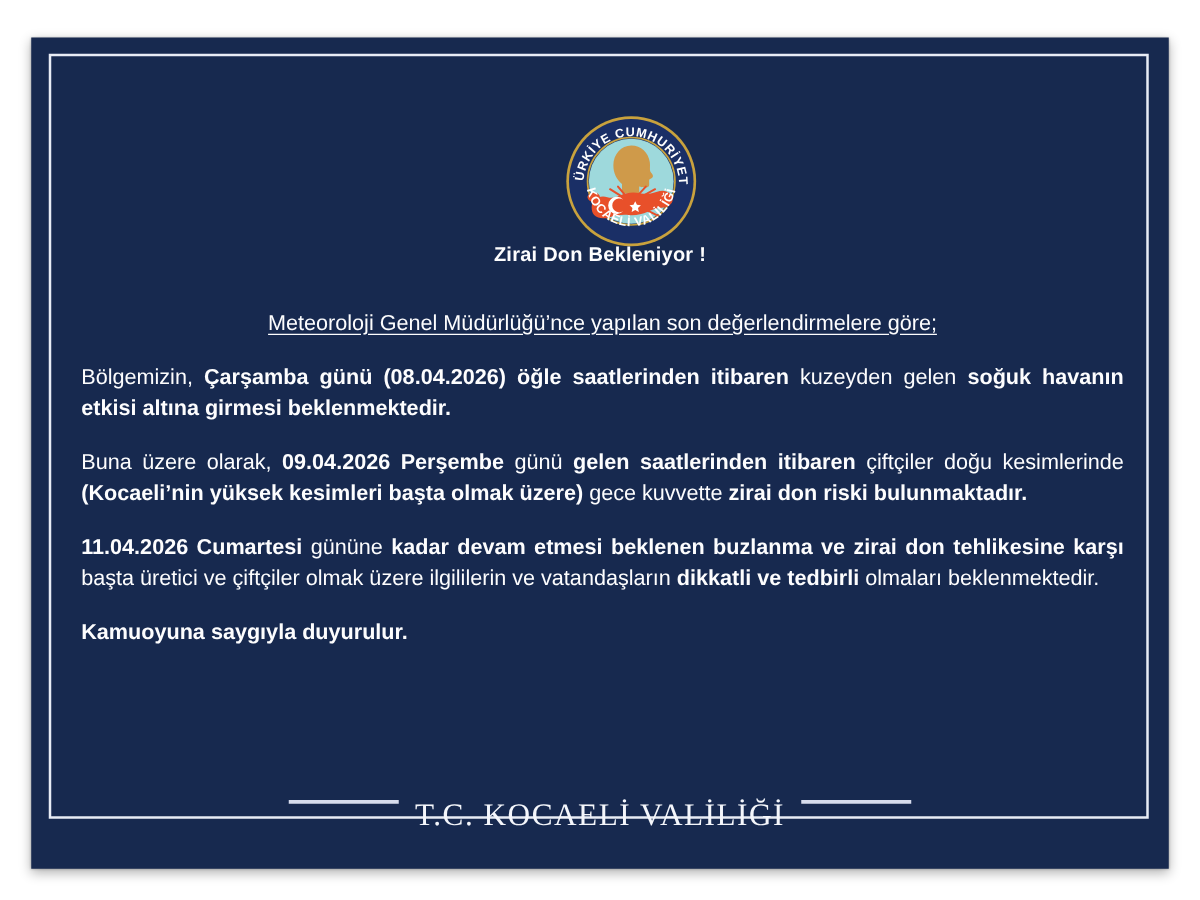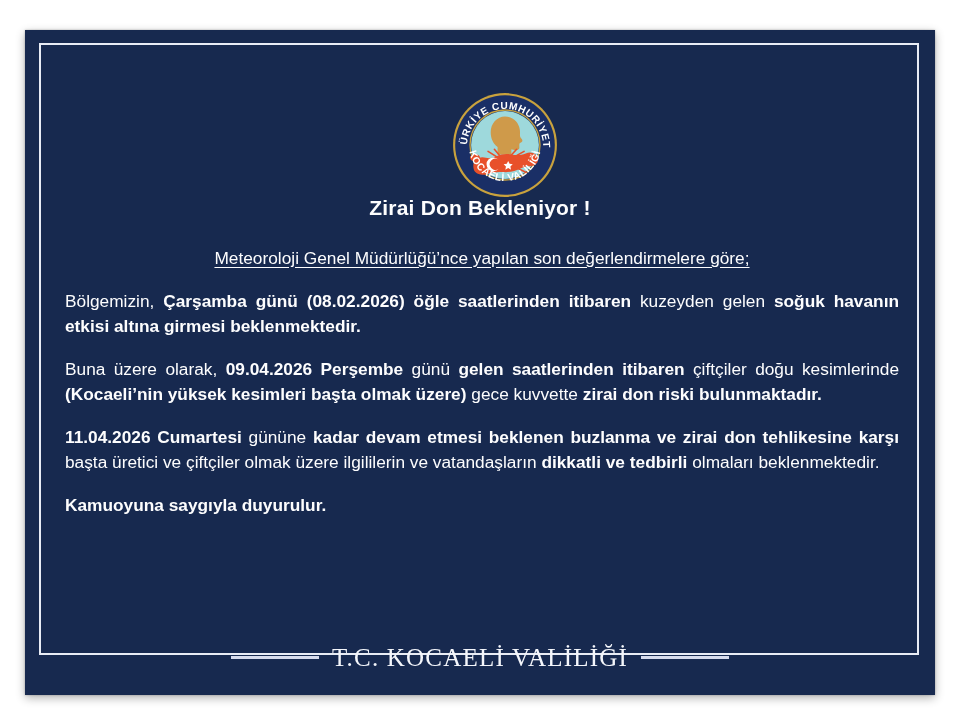--- a/index.html
+++ b/index.html
@@ -55,21 +55,21 @@
     height: 106px;
   }
 
   
   #title {
     position: absolute;
     left: 0;
     top: 196px;
     width: 960px;
     text-align: center;
-    font-size: 21px;
+    font-size: 16px;
     font-weight: bold;
     color: #fdfdfe;
     letter-spacing: 0.2px;
   }
 
   
   #body-text {
     position: absolute;
     left: 65px;
     top: 246px;
@@ -92,21 +92,20 @@
   .b { font-weight: bold; }
 
   
   #footer {
     position: absolute;
     left: 25px;
     top: 640px;
     width: 910px;
     height: 34px;
     display: flex;
-    align-items: center;
     justify-content: center;
   }
   #footer .rule {
     height: 3px;
     background: #d7dced;
     width: 88px;
     flex: 0 0 88px;
   }
   #footer-text {
     font-family: "Liberation Serif", serif;
@@ -203,19 +202,19 @@
       <span id="footer-text">T.C. KOCAELİ VALİLİĞİ</span>
       <span class="rule" style="background: rgb(215, 220, 237);"></span>
     </div>
 
   </div>
 
   <div id="title">Zirai Don Bekleniyor !</div>
 
   <div id="body-text">
     <p class="lead">Meteoroloji Genel Müdürlüğü’nce  yapılan son değerlendirmelere  göre;</p>
-    <p><span>Bölgemizin, </span><span class="b">Çarşamba günü (08.02.2026) öğle saatlerinden itibaren</span><span> kuzeyden gelen </span><span class="b">soğuk havanın etkisi altına girmesi beklenmektedir.</span></p>
+    <p><span>Bölgemizin, </span><span class="b">Çarşamba günü (08.04.2026) öğle saatlerinden itibaren</span><span> kuzeyden gelen </span><span class="b">soğuk havanın etkisi altına girmesi beklenmektedir.</span></p>
     <p><span>Buna üzere olarak, </span><span class="b">09.04.2026 Perşembe</span><span> günü </span><span class="b">gelen saatlerinden itibaren</span><span> çiftçiler doğu kesimlerinde </span><span class="b">(Kocaeli’nin yüksek kesimleri başta olmak üzere)</span><span> gece kuvvette </span><span class="b">zirai don riski bulunmaktadır.</span></p>
     <p><span class="b">11.04.2026 Cumartesi</span><span> gününe </span><span class="b">kadar devam etmesi beklenen buzlanma ve zirai don tehlikesine karşı</span><span> başta üretici ve çiftçiler olmak üzere ilgililerin ve vatandaşların </span><span class="b">dikkatli ve tedbirli</span><span> olmaları beklenmektedir.</span></p>
     <p><span class="b">Kamuoyuna saygıyla  duyurulur.</span></p>
   </div>
 
 </div>
 
 </body></html>

